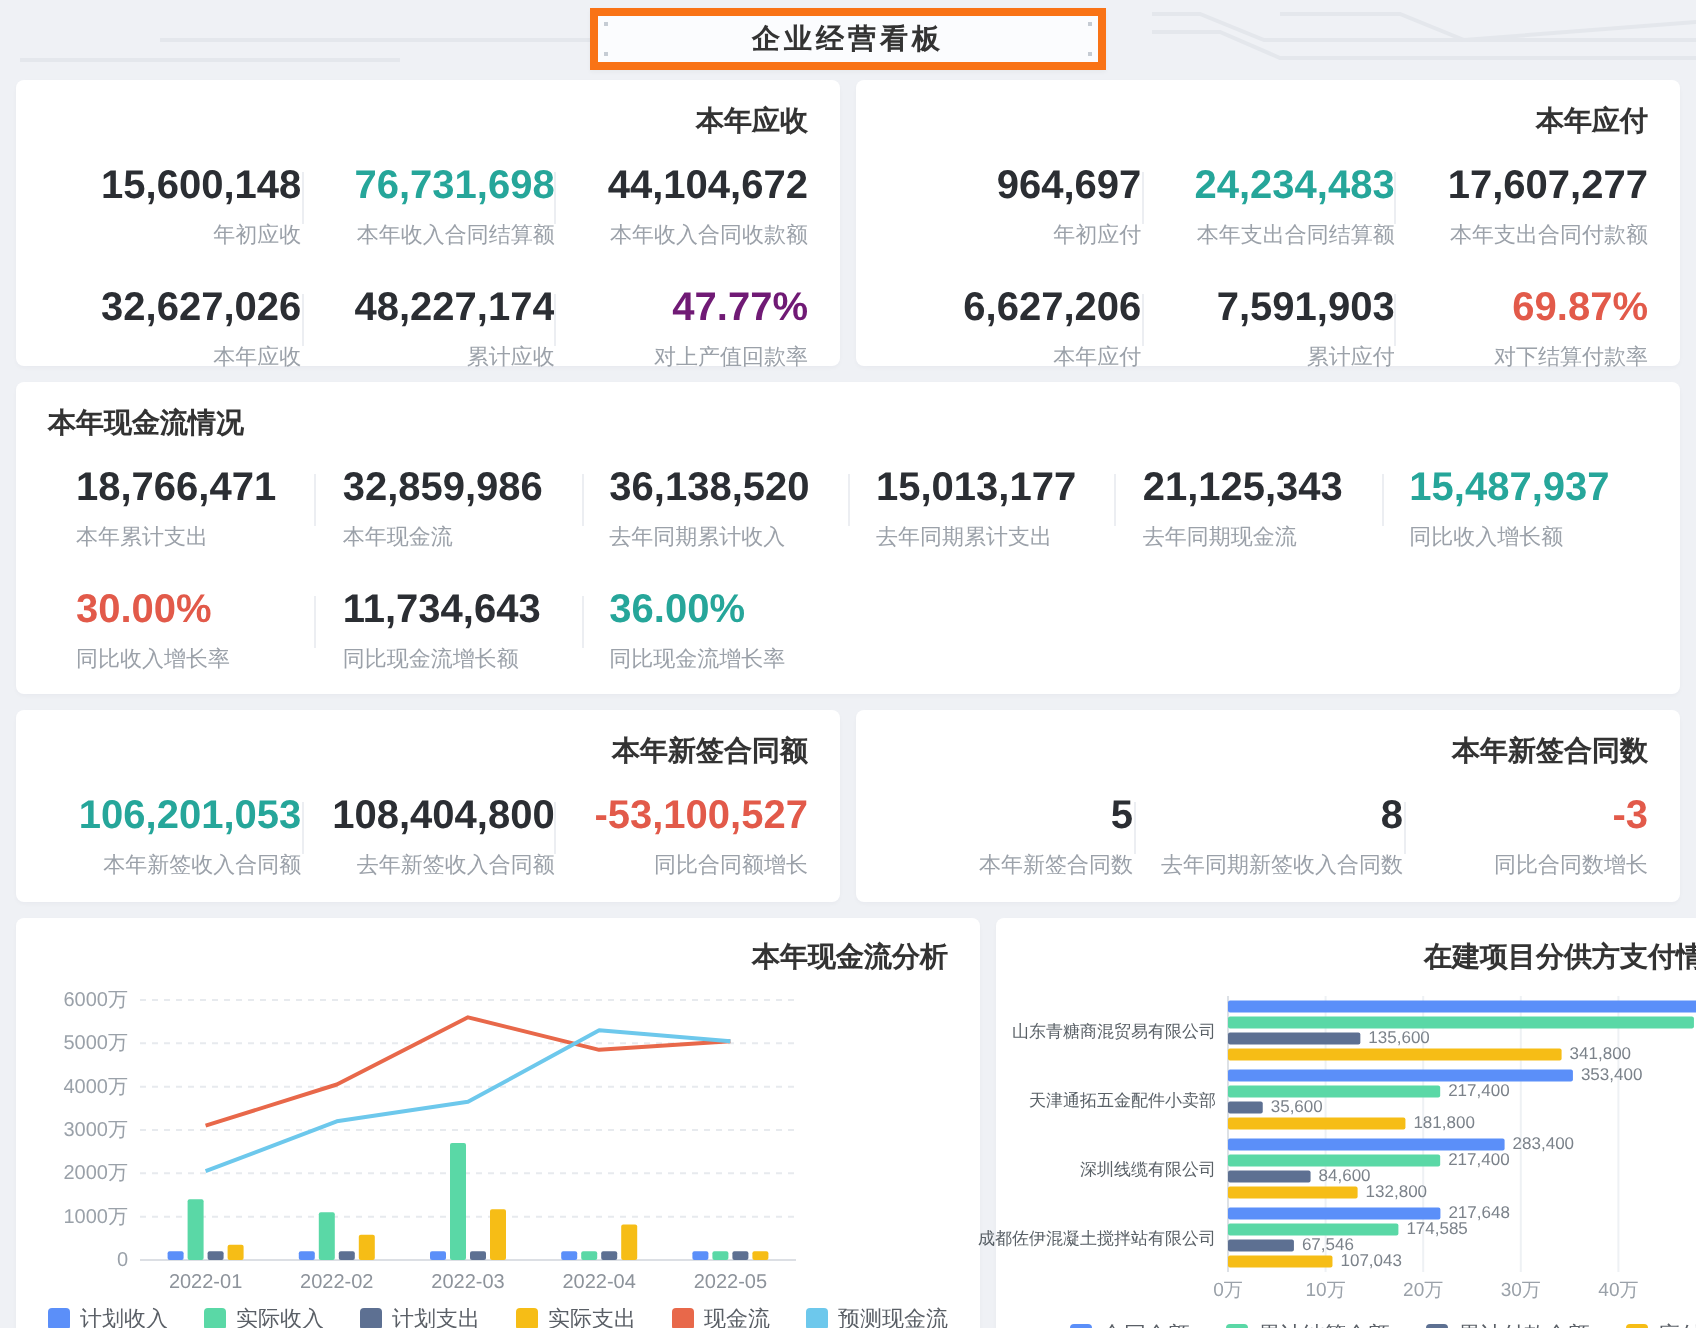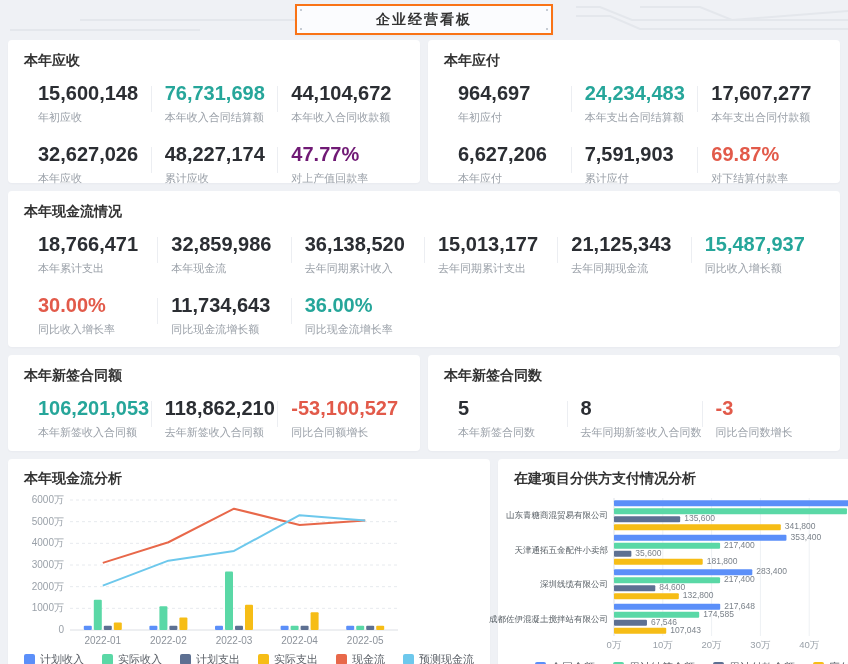--- a/index.html
+++ b/index.html
@@ -11,34 +11,34 @@
     color:#333;
   }
   .wrap { padding:0 8px; }
 
   
   header { position:relative; height:40px; }
   .deco-svg { position:absolute; left:0; top:0; width:848px; height:40px; }
   .title-box {
     position:absolute; left:50%; top:4px; transform:translateX(-50%);
     width:258px; height:31px;
-    background:#fbfcfe; border:2px solid #f97316;
+    background:#fbfcfe; border:4px solid #f97316;
     display:flex; align-items:center; justify-content:center;
     font-size:14px; font-weight:700; color:#333; letter-spacing:2px;
     box-shadow:0 1px 2px rgba(31,45,61,.04);
   }
   .corner-dot { position:absolute; width:2px; height:2px; background:#c6ccd4; }
 
   
   .row { display:flex; gap:8px; margin-bottom:8px; }
   .card {
     background:#fff; border-radius:4px; padding:12px 16px;
     box-shadow:0 1px 2px rgba(31,45,61,.03);
   }
-  .half { flex:1; }
+  .half { flex:1;text-align:right; }
   .full { flex:1; }
   .row1 .card { height:143px; }
   .row2 .card { height:156px; }
   .row3 .card { height:96px; }
   .row4 .card { height:248px; padding:11px 16px; }
   .card-title { font-size:14px; font-weight:700; color:#333; margin-bottom:12px; }
 
   
   .stats { display:grid; row-gap:18px; }
   .stats[data-cols="3"] { grid-template-columns:repeat(3,1fr); }
@@ -138,21 +138,21 @@
           <div class="stat c-teal"><span class="num">36.00%</span><span class="lbl">同比现金流增长率</span></div>
         </div>
     </section>
   </div>
 
   <div class="row row3">
     <section class="card half">
       <div class="card-title">本年新签合同额</div>
       <div class="stats" data-cols="3">
           <div class="stat c-teal"><span class="num">106,201,053</span><span class="lbl">本年新签收入合同额</span></div>
-          <div class="stat"><span class="num">118,862,210</span><span class="lbl">去年新签收入合同额</span></div>
+          <div class="stat"><span class="num">108,404,800</span><span class="lbl">去年新签收入合同额</span></div>
           <div class="stat c-red"><span class="num">-53,100,527</span><span class="lbl">同比合同额增长</span></div>
         </div>
     </section>
     <section class="card half">
       <div class="card-title">本年新签合同数</div>
       <div class="stats" data-cols="3">
           <div class="stat"><span class="num">5</span><span class="lbl">本年新签合同数</span></div>
           <div class="stat"><span class="num">8</span><span class="lbl">去年同期新签收入合同数</span></div>
           <div class="stat c-red"><span class="num">-3</span><span class="lbl">同比合同数增长</span></div>
         </div>

